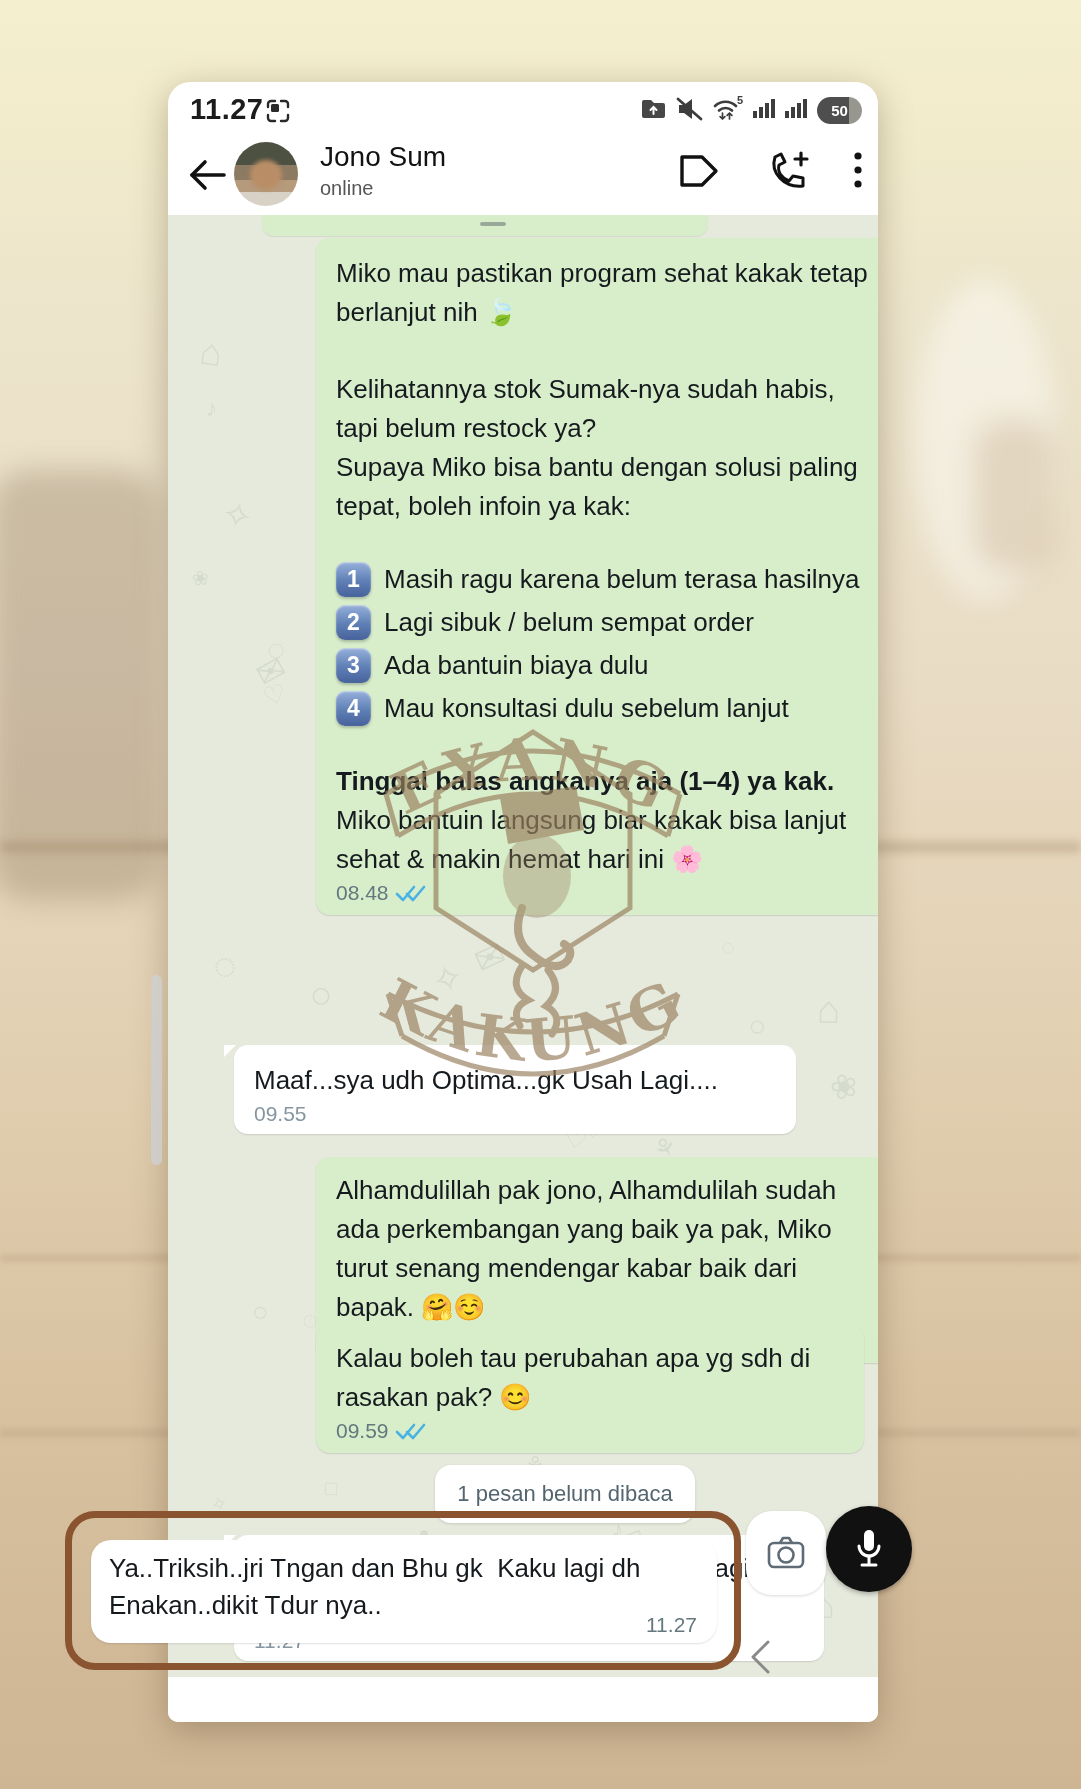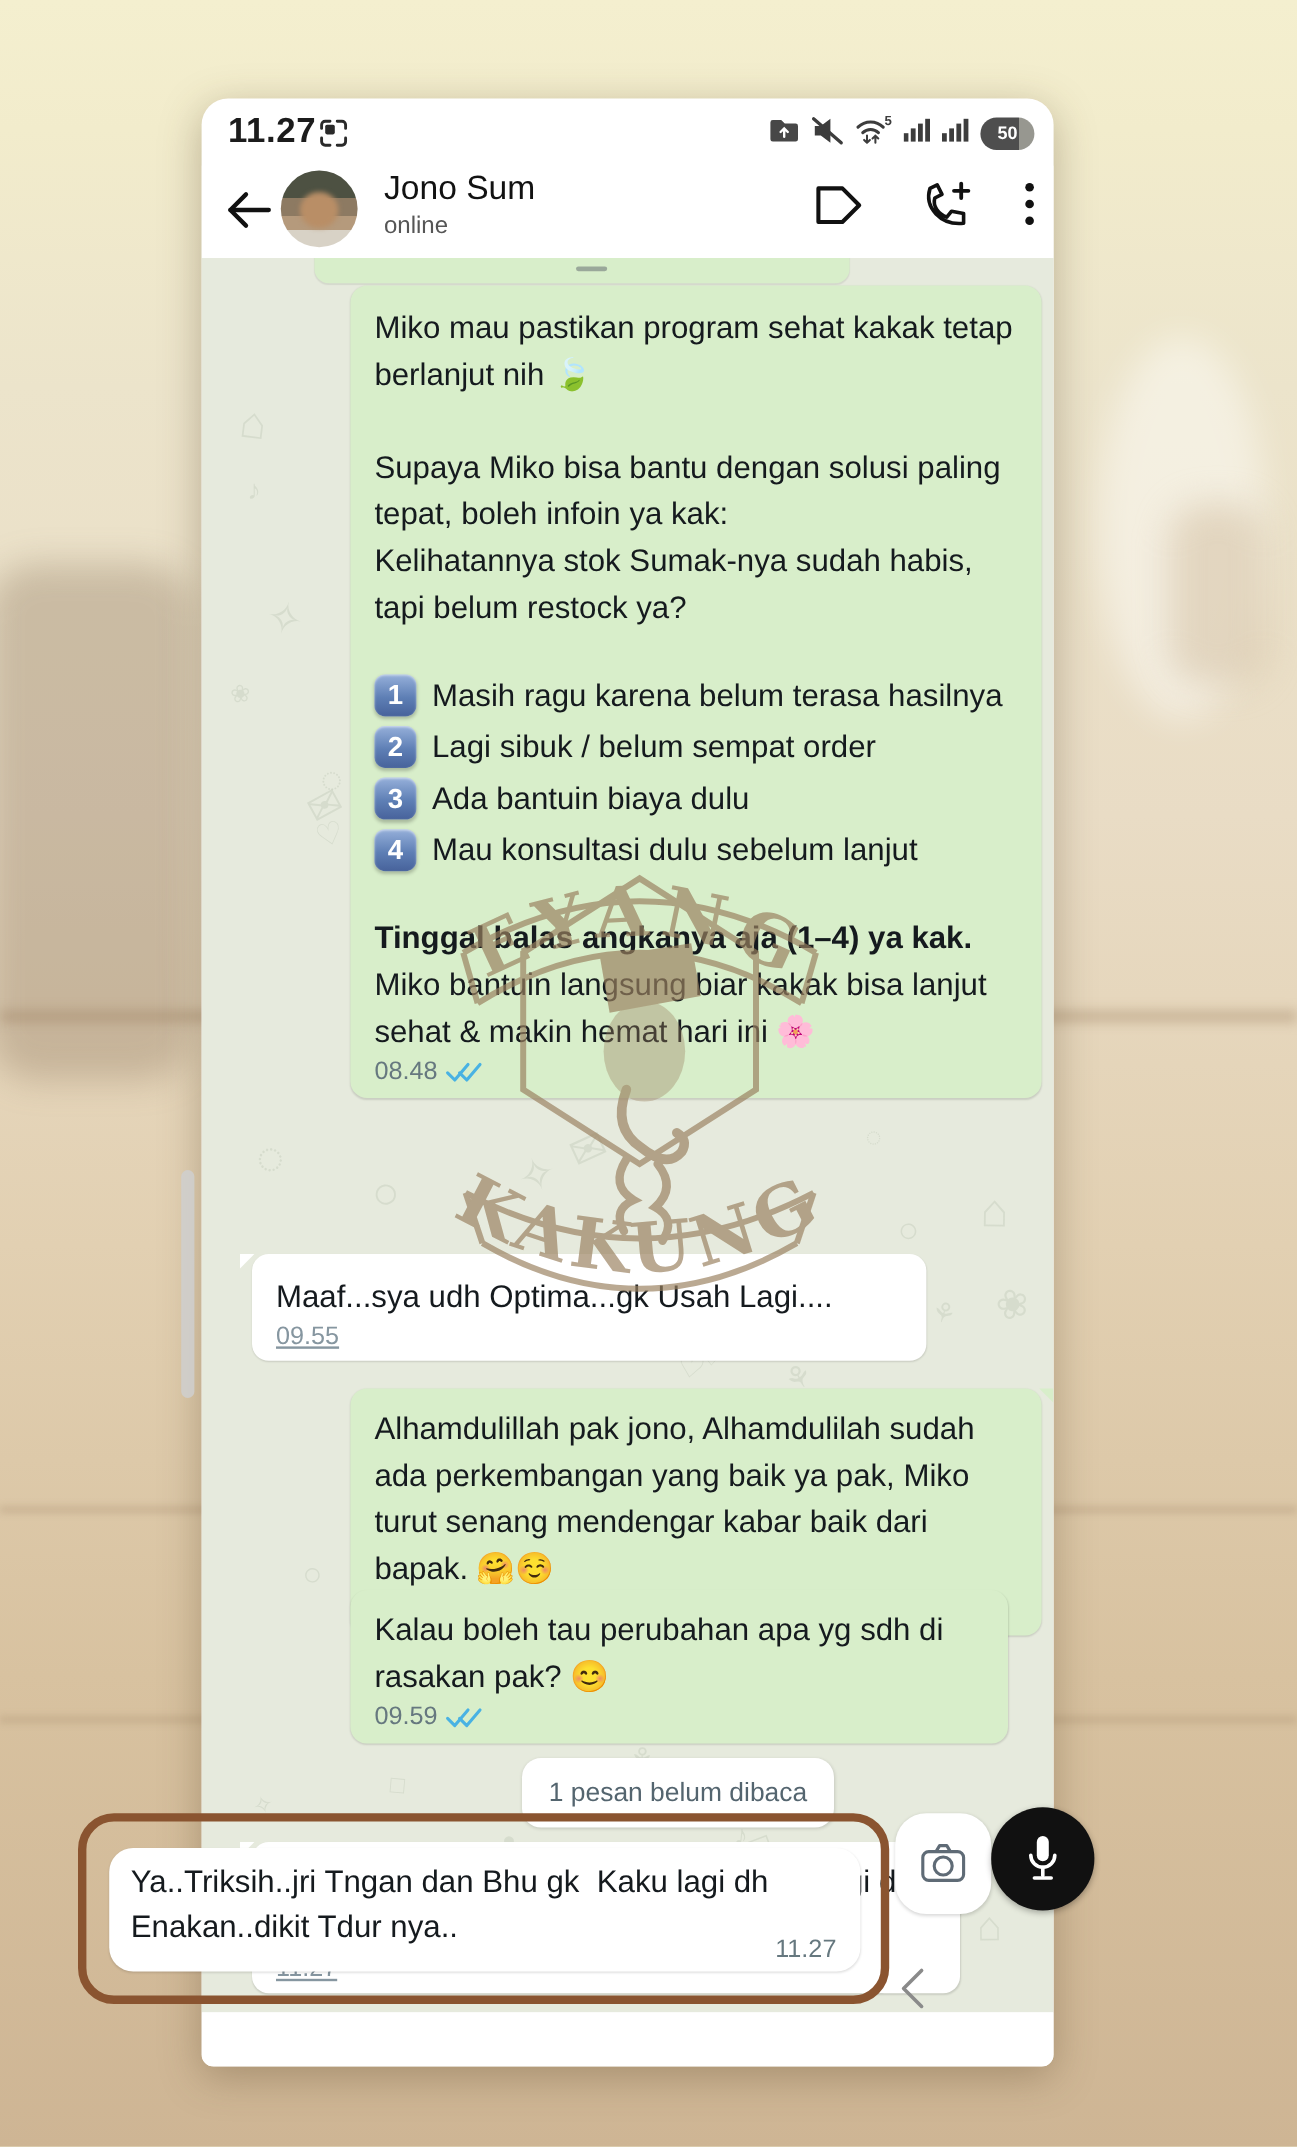--- a/index.html
+++ b/index.html
@@ -36,27 +36,27 @@
   .avatar .face{position:absolute;left:16px;top:18px;width:32px;height:30px;border-radius:50%;background:#b98e66;filter:blur(2px);}
   .hdr-name{position:absolute;left:152px;top:3px;font-size:28px;color:#121212;}
   .hdr-presence{position:absolute;left:152px;top:39px;font-size:20px;color:#565656;}
   .hdr-icons{position:absolute;right:14px;top:10px;display:flex;align-items:center;gap:40px;}
 
   
   .chatarea{position:absolute;left:0;top:133px;width:710px;height:1462px;background:#e6eadd;overflow:hidden;}
   #doodles{position:absolute;inset:0;pointer-events:none;}
   #doodles span{position:absolute;color:#7f9077;opacity:.15;}
 
-  .bubble{position:absolute;border-radius:14px;box-shadow:0 1px 1.5px rgba(0,0,0,.12);}
+  .bubble{position:absolute;border-radius:14px;box-shadow:0 1px 1.5px rgba(0,0,0,.12);margin-left:24px;}
   .out{background:#d8eeca;}
   .in{background:#ffffff;}
   .msg-text{font-size:26px;line-height:1.5;color:#151a1e;white-space:pre-wrap;}
   .timer{display:flex;align-items:center;gap:6px;margin-top:2px;}
   .time{font-size:21px;color:#66787f;}
-  .in .time{color:#8696a0;text-decoration:underline;}
+  .in .time{color:#8696a0;}
   .tail-r::after{content:"";position:absolute;right:-10px;top:0;border:12px solid transparent;border-top-color:#d8eeca;border-right-width:0;}
   .tail-l::before{content:"";position:absolute;left:-10px;top:0;border:12px solid transparent;border-top-color:#fff;border-left-width:0;}
 
   .sliver{position:absolute;left:94px;top:-2px;width:446px;height:23px;background:#d8eeca;
     border-radius:0 0 12px 12px;box-shadow:0 1px 1px rgba(0,0,0,.08);}
   .sliver .dash{position:absolute;left:218px;top:9px;width:26px;height:4px;background:#9aa89a;border-radius:2px;}
 
   .b1{left:124px;top:23px;width:576px;padding:16px 20px 10px 20px;box-sizing:border-box;}
   .para{margin:0 0 0 0;}
   .gap{height:38px;}
@@ -286,22 +286,22 @@
           <span style="left: 442.552px; top: 99.6749px; font-size: 35.681px; transform: rotate(-9.02832deg);">◌</span>
         </div>
 
       <div class="sliver">
           <div class="dash"></div>
         </div>
 
       <div class="bubble out b1">
         <div class="msg-text para">Miko mau pastikan program sehat kakak tetap berlanjut nih 🍃</div>
         <div class="gap"></div>
+        <div class="msg-text para">Kelihatannya stok Sumak-nya sudah habis, tapi belum restock ya?</div>
         <div class="msg-text para">Supaya Miko bisa bantu dengan solusi paling tepat, boleh infoin ya kak:</div>
-        <div class="msg-text para">Kelihatannya stok Sumak-nya sudah habis, tapi belum restock ya?</div>
         <div class="gap-s"></div>
         <div class="optrow">
           <span class="keycap">1</span>
           <span class="msg-text">Masih ragu karena belum terasa hasilnya</span>
         </div>
         <div class="optrow">
           <span class="keycap">2</span>
           <span class="msg-text">Lagi sibuk / belum sempat order</span>
         </div>
         <div class="optrow">

